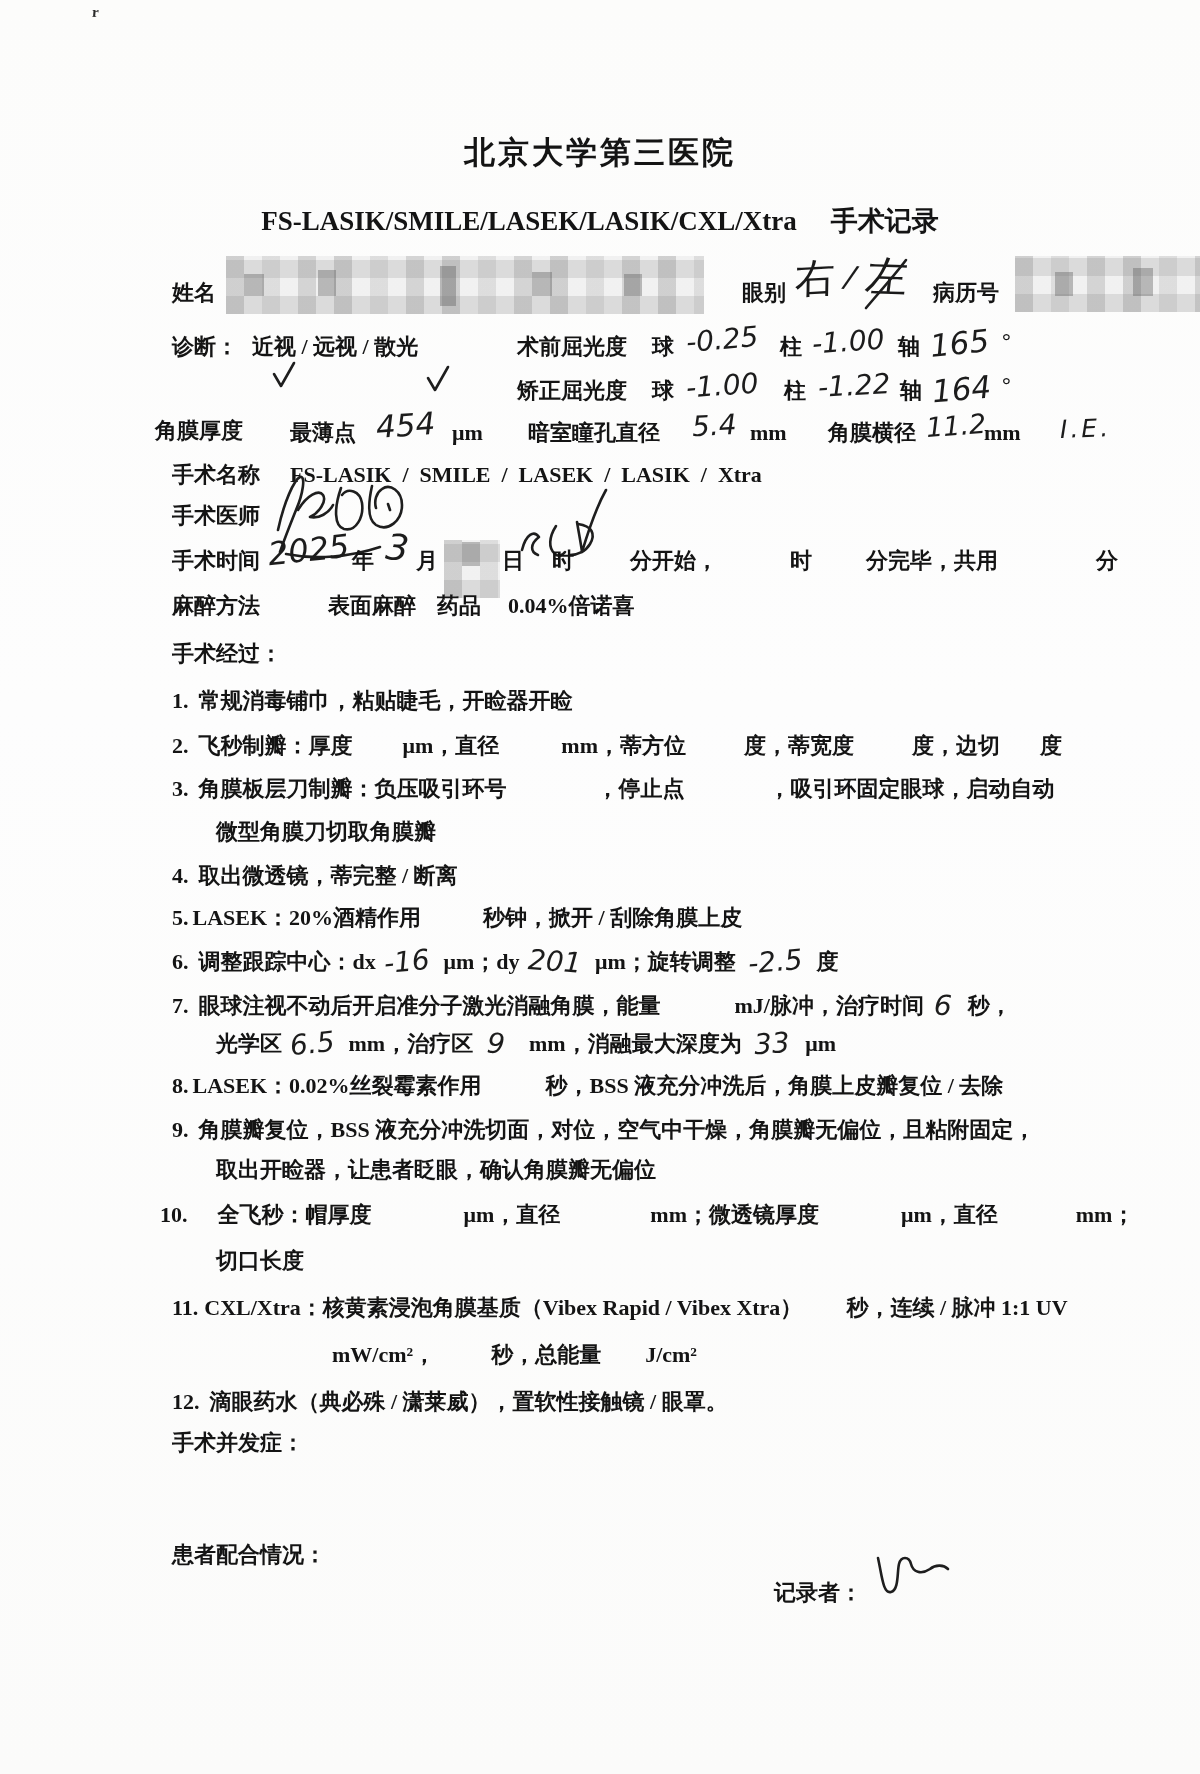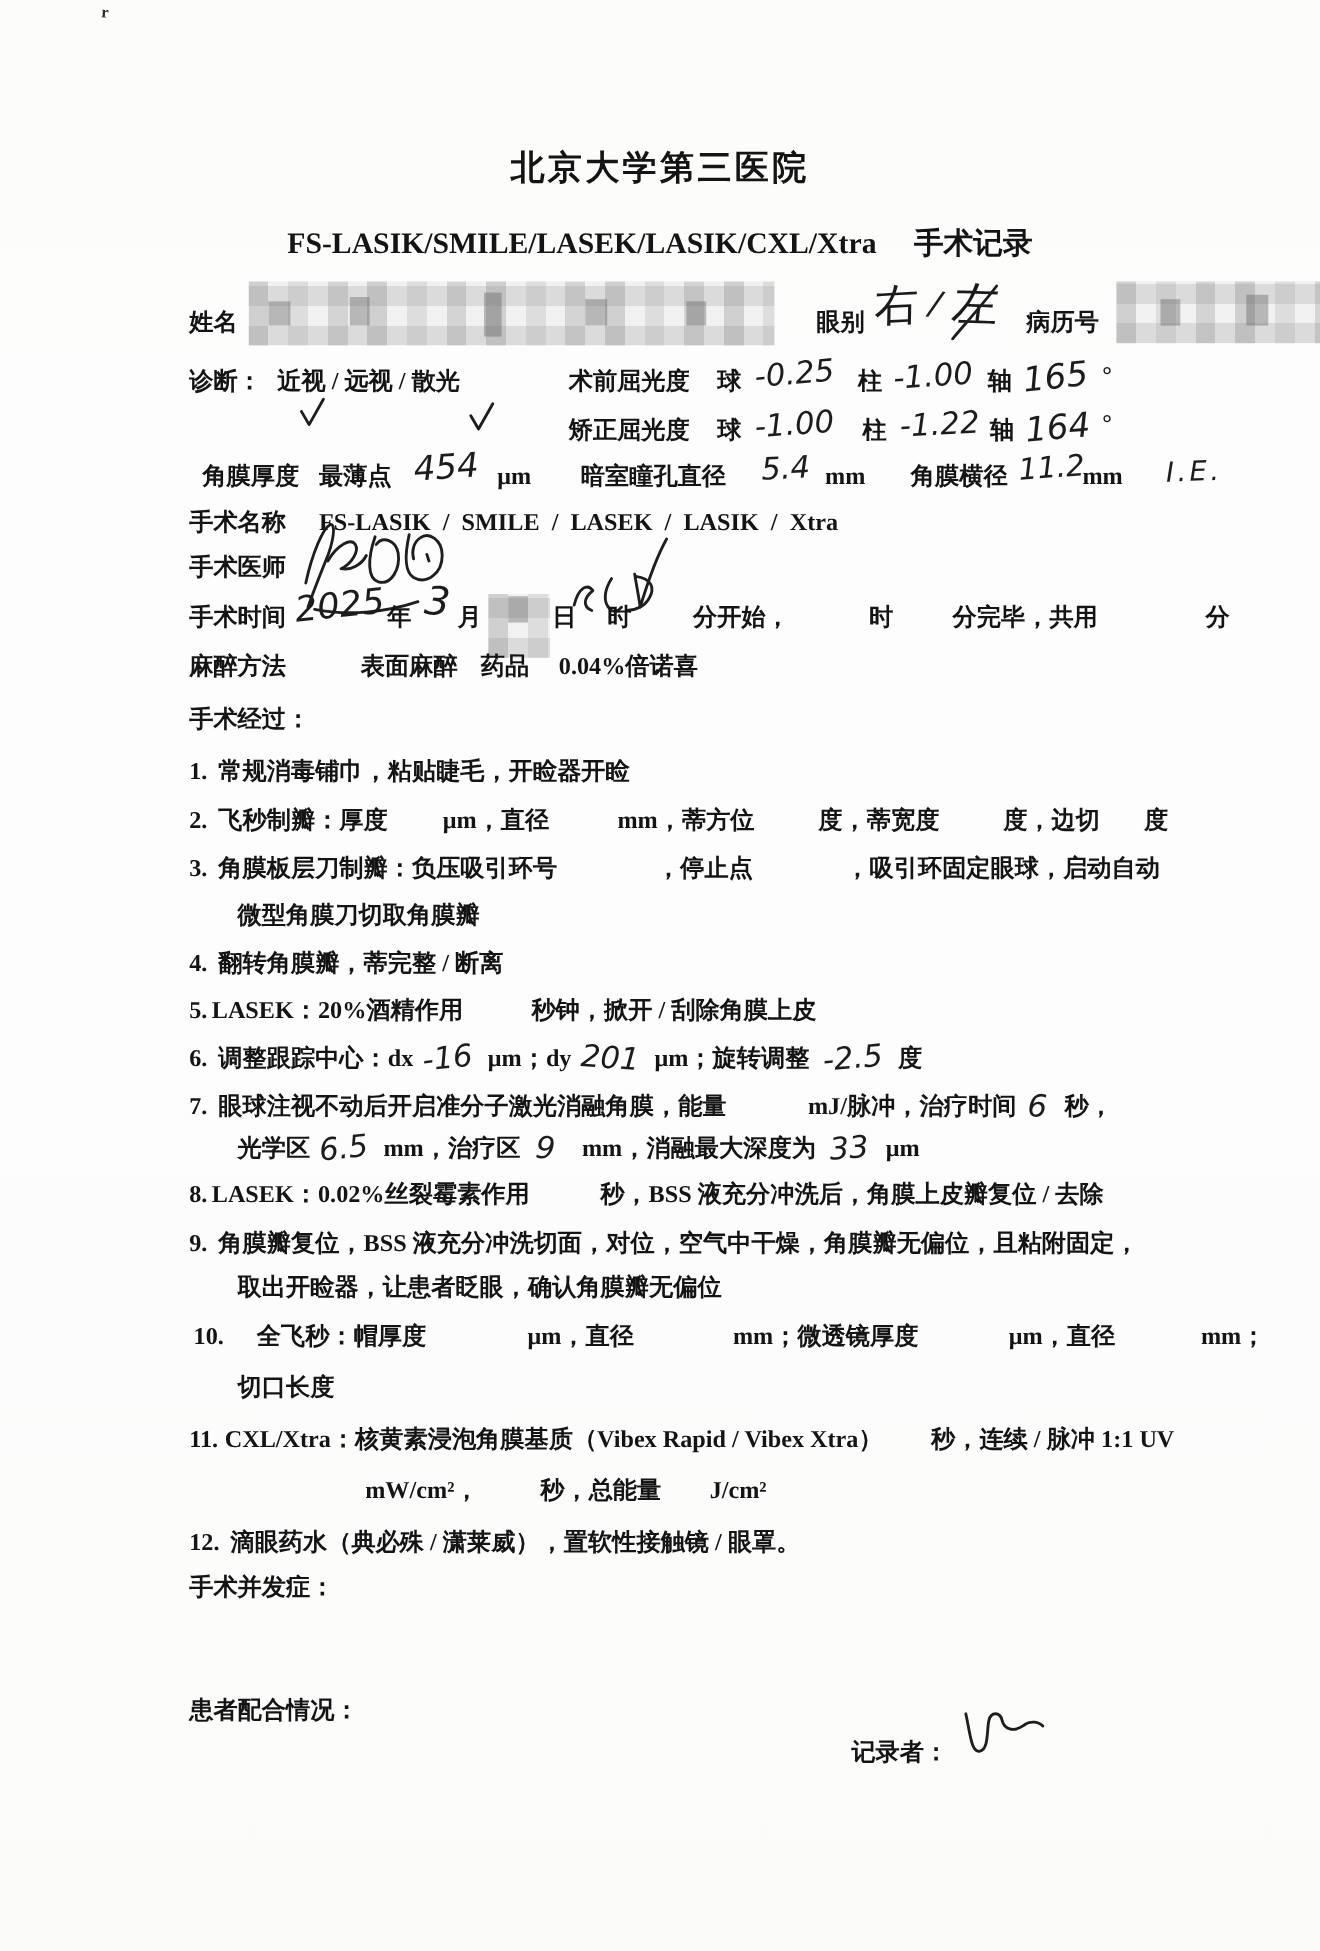--- a/index.html
+++ b/index.html
@@ -100,21 +100,21 @@
   <span class="p" style="left:652px;top:376px;">球</span>
   <span class="hw" style="left:686px;top:372px;transform:rotate(-4deg);">-1.00</span>
   <span class="p" style="left:784px;top:376px;">柱</span>
   <span class="hw" style="left:818px;top:372px;transform:rotate(-3deg);">-1.22</span>
   <span class="p" style="left:900px;top:376px;">轴</span>
   <span class="hw" style="left:932px;top:374px;font-size:31px;transform:rotate(-5deg);">164</span>
   <span class="p" style="left:1002px;top:370px;">°</span>
 </div>
 
 <div>
-  <span class="p" style="left:184px;top:418px;">角膜厚度</span>
+  <span class="p" style="left:155px;top:418px;font-family:Liberation Mono, monospace;">角膜厚度</span>
   <span class="p" style="left:290px;top:418px;">最薄点</span>
   <span class="hw" style="left:376px;top:410px;font-size:31px;transform:rotate(-4deg);">454</span>
   <span class="p" style="left:452px;top:418px;">μm</span>
   <span class="p" style="left:528px;top:418px;">暗室瞳孔直径</span>
   <span class="hw" style="left:692px;top:412px;transform:rotate(-3deg);">5.4</span>
   <span class="p" style="left:750px;top:418px;">mm</span>
   <span class="p" style="left:828px;top:418px;">角膜横径</span>
   <span class="hw" style="left:926px;top:412px;font-size:27px;transform:rotate(-4deg);">11.2</span>
   <span class="p" style="left:984px;top:418px;">mm</span>
   <span class="hw" style="left:1060px;top:416px;font-size:25px;transform:rotate(-2deg);letter-spacing:3px;">I.E.</span>
@@ -191,21 +191,21 @@
   <span>角膜板层刀制瓣：负压吸引环号</span><i class="g" style="width:90px"></i>
   <span>，停止点</span><i class="g" style="width:84px"></i>
   <span>，吸引环固定眼球，启动自动</span>
 </div>
 <div class="line" style="left:216px;top:817px;">
   <span>微型角膜刀切取角膜瓣</span>
 </div>
 
 <div class="line" style="left:172px;top:861px;">
   <span>4.</span><i class="g" style="width:10px"></i>
-  <span>翻转角膜瓣，蒂完整 / 断离</span>
+  <span>取出微透镜，蒂完整 / 断离</span>
 </div>
 
 <div class="line" style="left:172px;top:903px;">
   <span>5.</span><i class="g" style="width:4px"></i>
   <span>LASEK：20%酒精作用</span><i class="g" style="width:62px"></i>
   <span>秒钟，掀开 / 刮除角膜上皮</span>
 </div>
 
 <div class="line" style="left:172px;top:946px;">
   <span>6.</span><i class="g" style="width:10px"></i>
@@ -242,21 +242,21 @@
 </div>
 
 <div class="line" style="left:172px;top:1115px;">
   <span>9.</span><i class="g" style="width:10px"></i>
   <span>角膜瓣复位，BSS 液充分冲洗切面，对位，空气中干燥，角膜瓣无偏位，且粘附固定，</span>
 </div>
 <div class="line" style="left:216px;top:1155px;">
   <span>取出开睑器，让患者眨眼，确认角膜瓣无偏位</span>
 </div>
 
-<div class="line" style="left:176px;top:1200px;gap:14px;">
+<div class="line" style="left:160px;top:1200px;gap:14px;">
   <span>10.</span><i class="g" style="width:2px"></i>
   <span>全飞秒：帽厚度</span><i class="g" style="width:64px"></i>
   <span>μm，直径</span><i class="g" style="width:62px"></i>
   <span>mm；微透镜厚度</span><i class="g" style="width:54px"></i>
   <span>μm，直径</span><i class="g" style="width:50px"></i>
   <span>mm；</span>
 </div>
 <div class="line" style="left:216px;top:1246px;">
   <span>切口长度</span><i class="g" style="width:62px"></i>
 </div>

